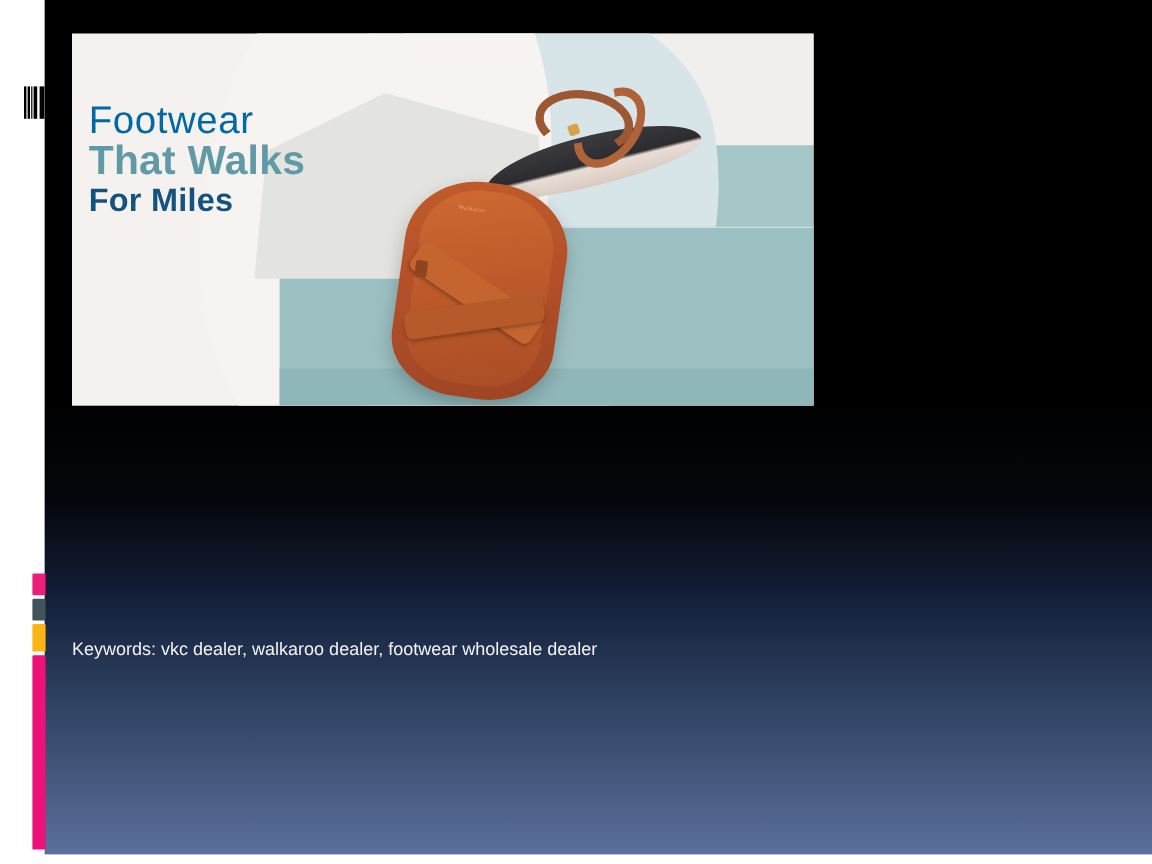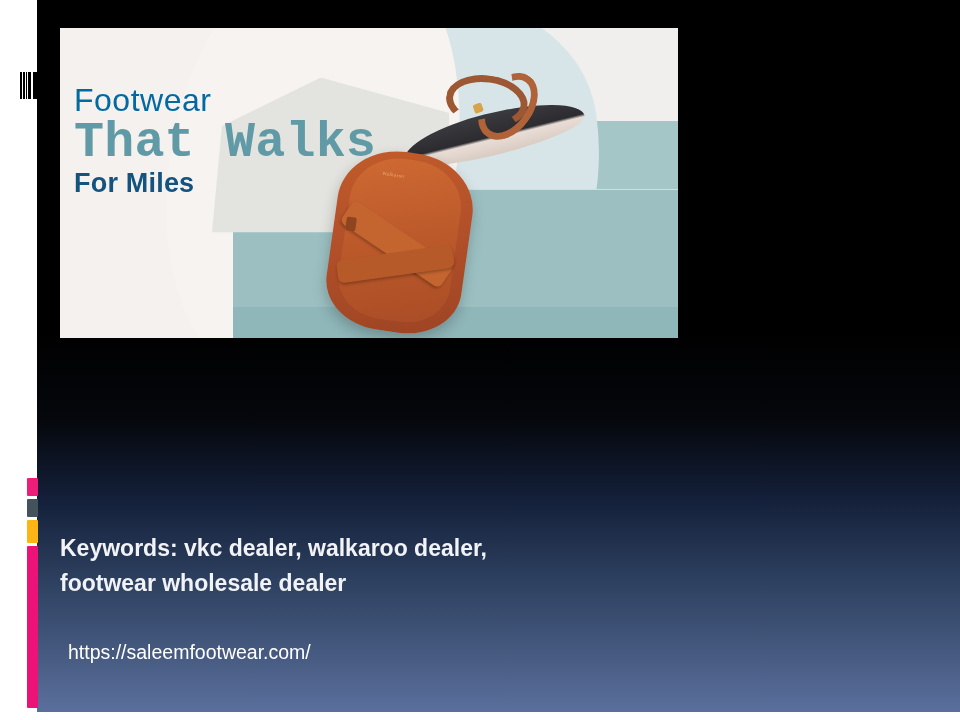--- a/index.html
+++ b/index.html
@@ -198,36 +198,34 @@
   #headline{
     position:absolute; left:14px; top:56px;
     z-index:6;
     line-height:1.04;
   }
   #h-line1{
     font-size:32px; font-weight:400; letter-spacing:.5px;
     color:#0369a1;
   }
   #h-line2{
-    font-size:50px; font-weight:700; letter-spacing:.2px;
+    font-size:34px; font-weight:700; letter-spacing:.2px;
     color:#5f9aa6;
-    font-family:Liberation Mono, monospace;
   }
   #h-line3{
     font-size:27px; font-weight:700; letter-spacing:.2px;
     color:#14537d;
   }
 
   
   #keywords{
     position:absolute; left:60px; top:531px;
     width:520px;
-    font-size:23px; line-height:1.5;
+    font-size:15px; line-height:1.5;
     color:#f2f3f6;
-    font-weight:bold;
   }
   #weburl{
     position:absolute; left:68px; top:641px;
     font-size:19.5px;
     color:#ffffff;
   }
 </style>
 </head>
 <body>
 
@@ -277,15 +275,14 @@
     </div>
 
     <div id="headline">
       <div id="h-line1">Footwear</div>
       <div id="h-line2">That Walks</div>
       <div id="h-line3">For Miles</div>
     </div>
   </div>
 
   <div id="keywords">Keywords: vkc dealer, walkaroo dealer, footwear wholesale dealer</div>
-  <div id="weburl">https://saleemfootwear.com/</div>
 
 </div>
 
 </body></html>

